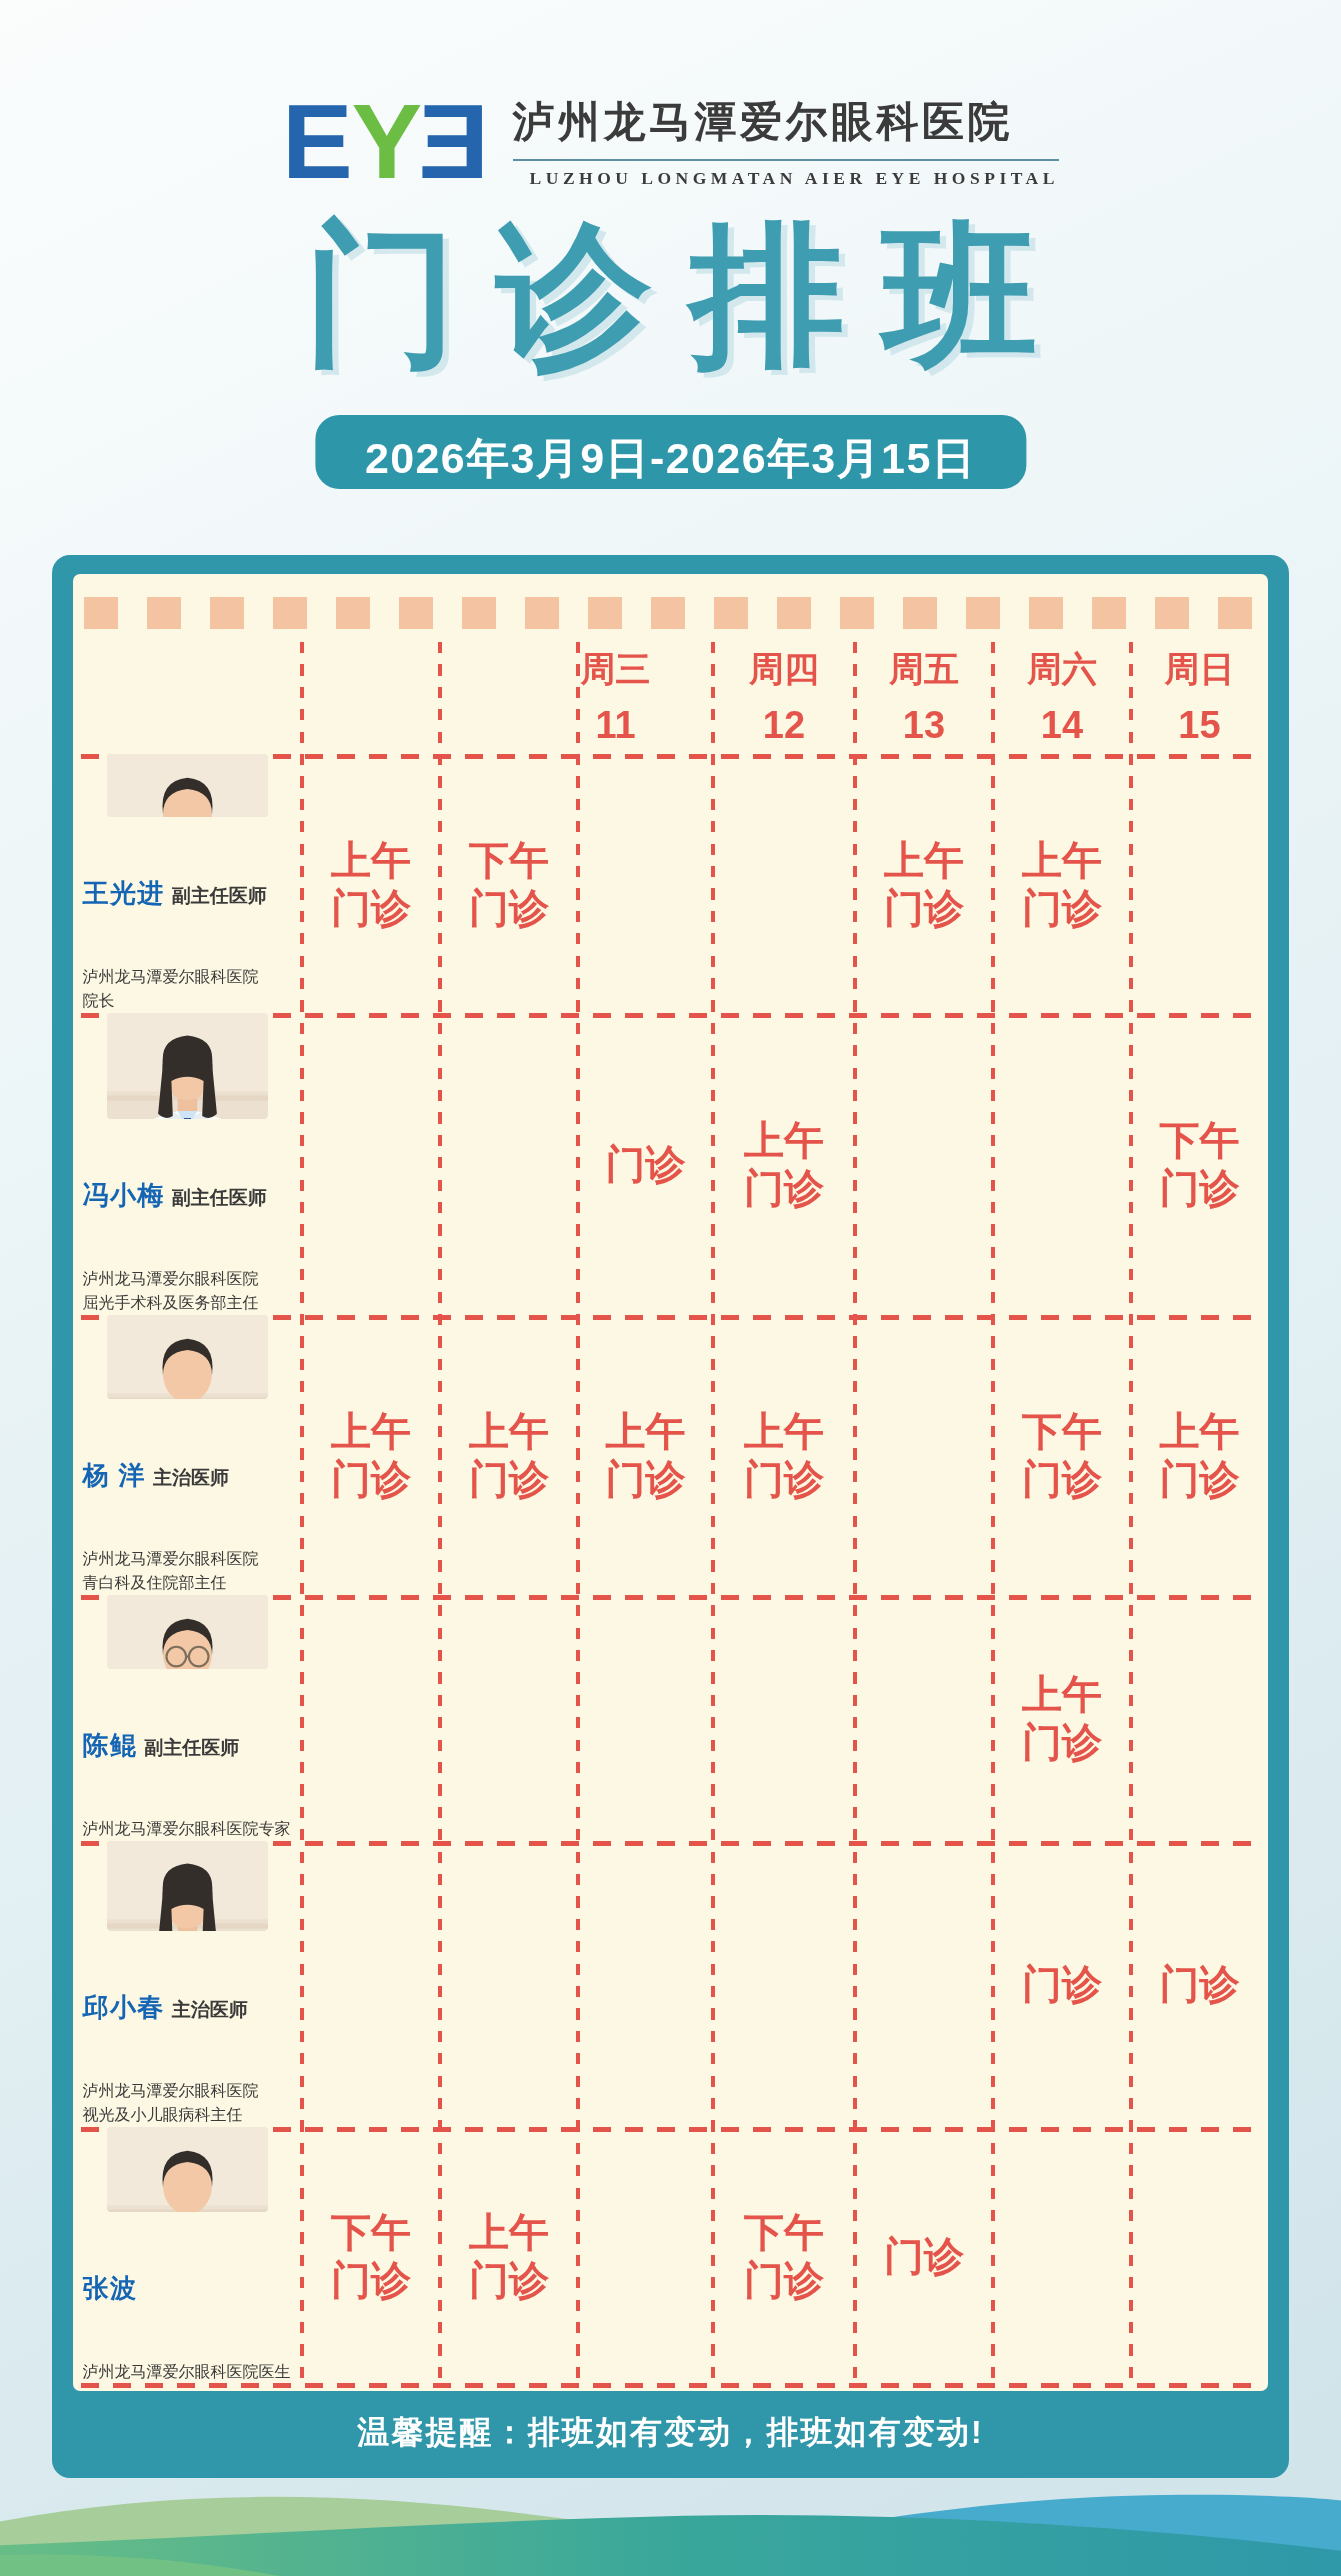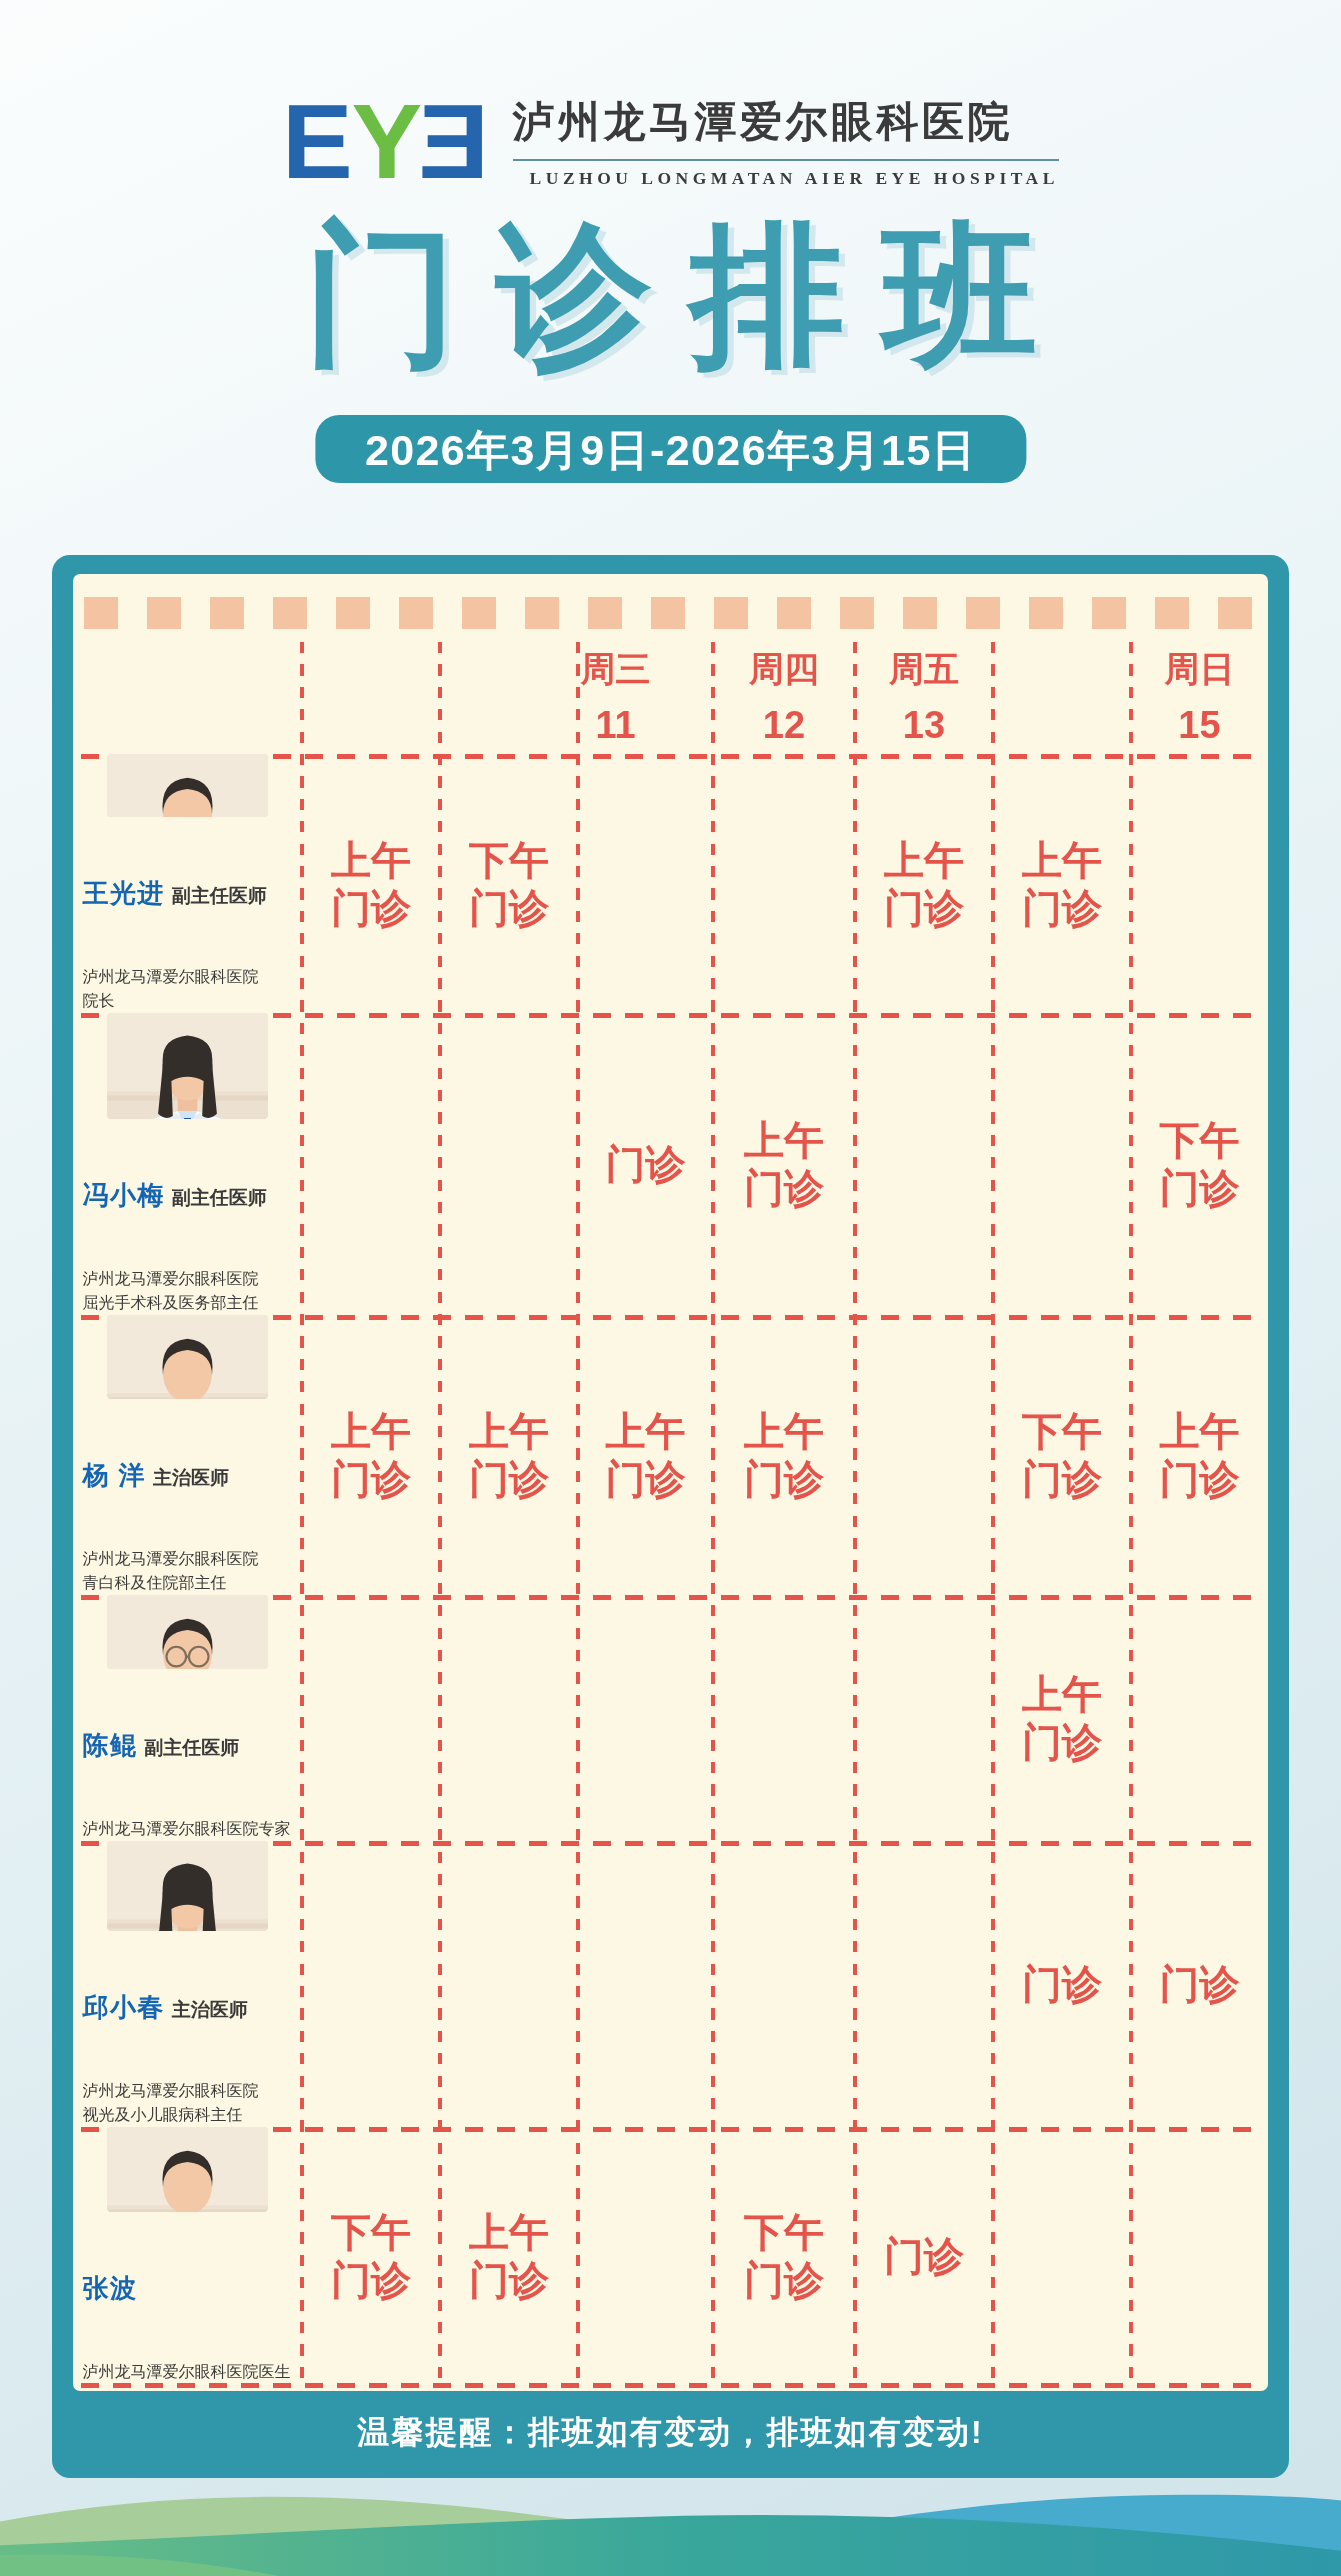--- a/index.html
+++ b/index.html
@@ -20,21 +20,21 @@
 
   
   .page-title{position:absolute;top:193px;left:0;width:1341px;text-align:center;
     font-size:155px;font-weight:900;color:#3f9db1;letter-spacing:38px;
     text-shadow:6.3px 4.9px 0 rgba(193,222,230,0.65);white-space:nowrap;}
   .page-title span{margin-right:-38px;}
 
   
   .date-banner{position:absolute;top:415px;left:50%;transform:translateX(-50%);
     background:#2e96a9;color:#ffffff;font-size:43px;font-weight:700;letter-spacing:1.4px;
-    height:68px;line-height:70px;padding:0 50px;border-radius:24px;white-space:nowrap;}
+    height:58px;line-height:70px;padding:8px 50px;border-radius:24px;white-space:nowrap;}
 
   
   .card{position:absolute;left:52px;top:555px;width:1237px;height:1923px;background:#2f97a9;border-radius:18px;}
   .card-inner{position:absolute;left:21px;top:19px;width:1195px;height:1817px;background:#fdf8e3;border-radius:7px;overflow:hidden;}
   .film-strip{position:absolute;left:10.5px;top:23px;width:1175px;height:32px;
     background:repeating-linear-gradient(90deg,#f4c4a2 0 34px,transparent 34px 63px);}
 
   
   .vline{position:absolute;top:68px;height:1744px;width:4.2px;
     background:repeating-linear-gradient(180deg,#e4544b 0 11.2px,transparent 11.2px 22.4px);}
@@ -151,20 +151,24 @@
           <div class="dt">11</div>
         </div>
       <div class="colhead c4">
           <div class="wk">周四</div>
           <div class="dt">12</div>
         </div>
       <div class="colhead c5">
           <div class="wk">周五</div>
           <div class="dt">13</div>
         </div>
+      <div class="colhead c6">
+          <div class="wk">周六</div>
+          <div class="dt">14</div>
+        </div>
       <div class="colhead c7">
           <div class="wk">周日</div>
           <div class="dt">15</div>
         </div>
 
       <div class="grid">
 
         <div class="doc">
           <div class="photo" data-photo="male">
               <svg viewBox="0 0 230 230">

